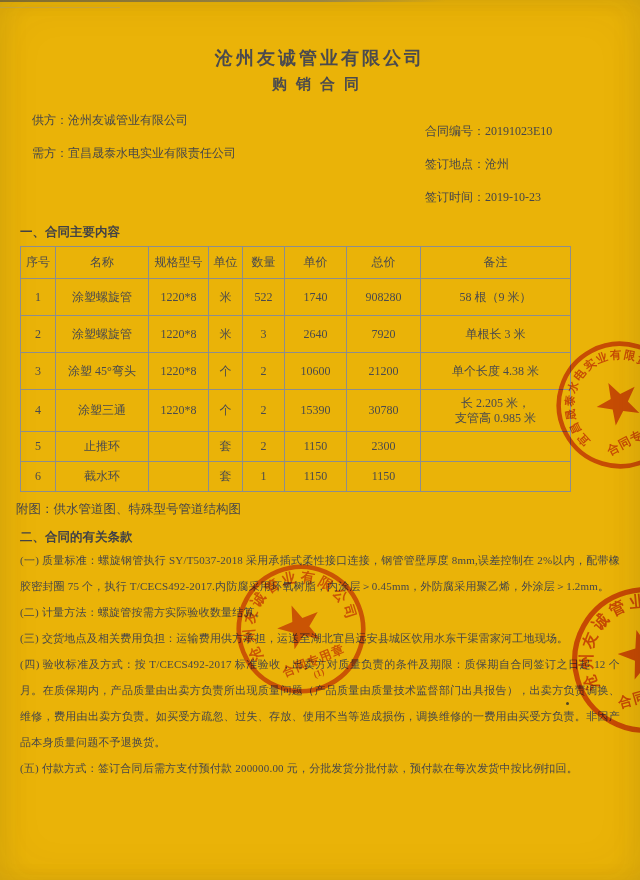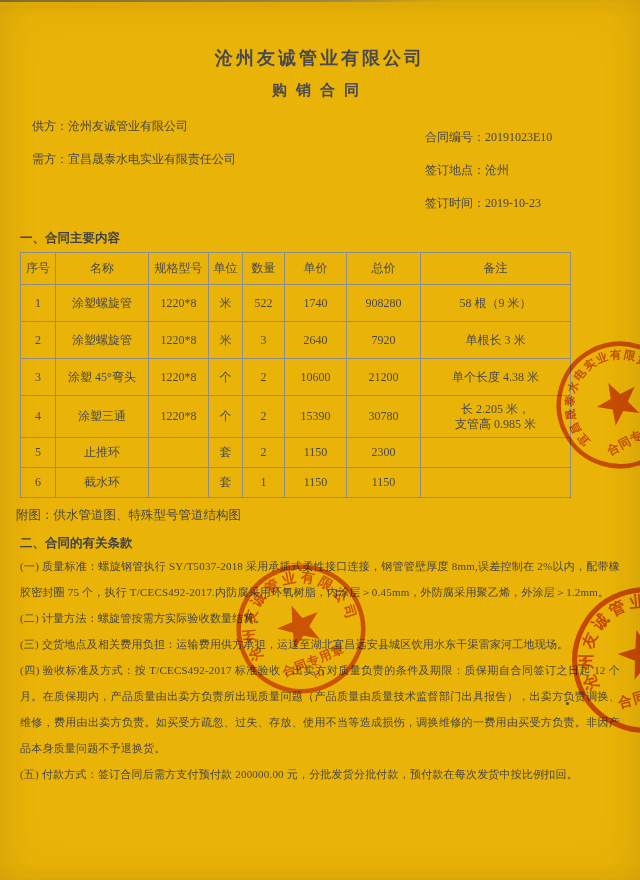--- a/index.html
+++ b/index.html
@@ -13,21 +13,21 @@
     color:#46464a;
     overflow:hidden;
   }
   .artifact-top-line{position:absolute;top:0;left:0;width:446px;height:2px;
     background:linear-gradient(90deg,#454545 0%,#6e6e6e 72%,rgba(110,110,110,0) 100%);opacity:.6;}
   .artifact-top-line2{position:absolute;top:7px;left:0;width:120px;height:1px;background:#9a9a9a;opacity:.35;}
   .speck{position:absolute;left:566px;top:702px;width:3px;height:3px;border-radius:50%;background:#2a2a2a;opacity:.8;}
 
   .company-title{margin:0;padding-top:46px;text-align:center;font-size:18px;font-weight:600;
     letter-spacing:3px;color:#4a4a4e;}
-  .doc-title{margin:11px 0 0 0;text-align:center;font-size:15px;font-weight:600;letter-spacing:9px;color:#4a4a4e;}
+  .doc-title{margin:5px 0 0 0;text-align:center;font-size:15px;font-weight:600;letter-spacing:9px;color:#4a4a4e;}
 
   .meta{display:flex;justify-content:space-between;padding:15px 20px 0 20px;font-size:12px;}
   .meta p{margin:12px;}
   .meta-left .buyer{margin-top:16px;}
   .meta-left .supplier{margin-top:3px;}
   .meta-right{width:207px;line-height:21px;}
 
   .sec1-title{margin:4px 0 0 0;padding:0 20px;font-size:12.5px;font-weight:600;color:#424246;}
 
   table.items{border-collapse:collapse;margin:5px 0 0 20px;width:550px;table-layout:fixed;

